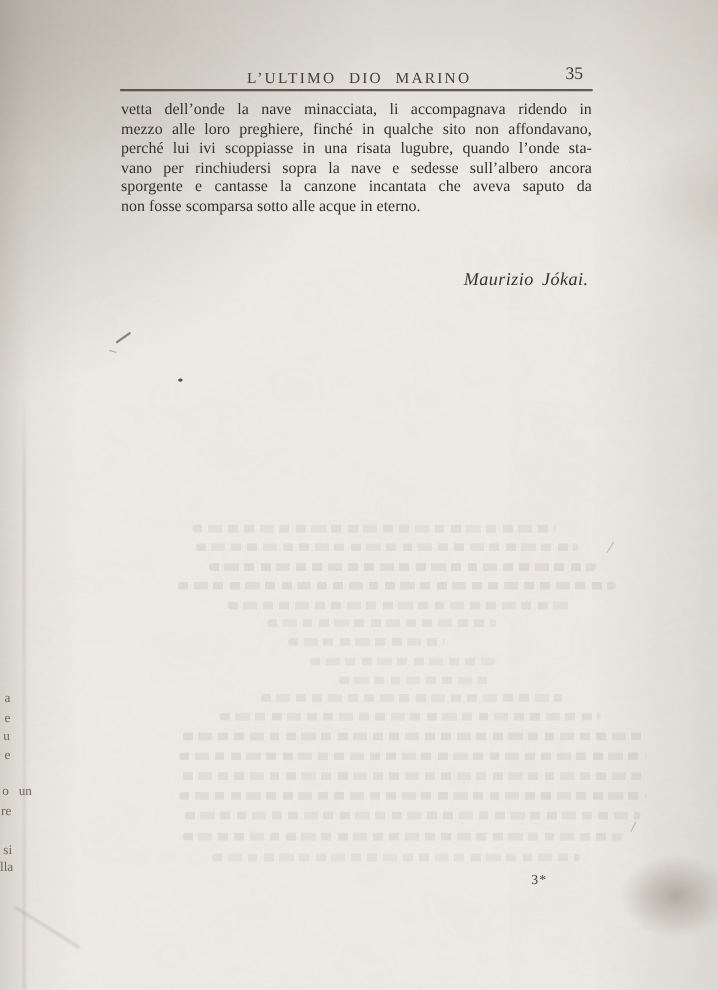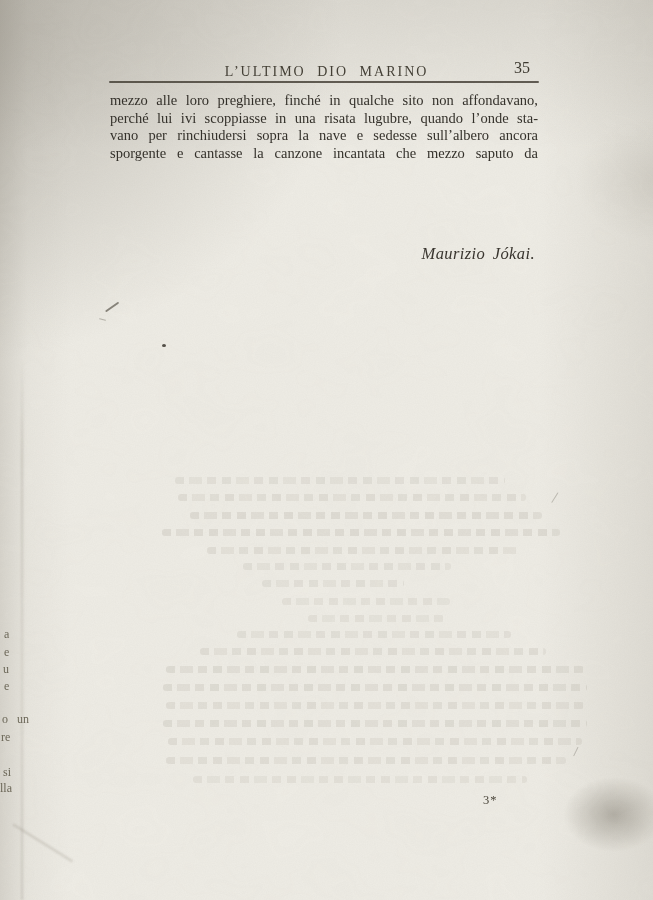--- a/index.html
+++ b/index.html
@@ -71,24 +71,26 @@
       <div class="bt" style="top: 738px; left: 168px; width: 414px; opacity: 0.22;"></div>
       <div class="bt" style="top: 757px; left: 166px; width: 400px; opacity: 0.22;"></div>
       <div class="bt" style="top: 776px; left: 193px; width: 334px; opacity: 0.18;"></div>
     </div>
 
   <div class="running-title">L’ULTIMO DIO MARINO</div>
   <div class="page-num">35</div>
   <div class="head-rule"></div>
 
   <div class="body-par">
+    <div class="line">vetta dell’onde la nave minacciata, li accompagnava ridendo in</div>
     <div class="line">mezzo alle loro preghiere, finché in qualche sito non affondavano,</div>
     <div class="line">perché lui ivi scoppiasse in una risata lugubre, quando l’onde sta-</div>
     <div class="line">vano per rinchiudersi sopra la nave e sedesse sull’albero ancora</div>
-    <div class="line">sporgente e cantasse la canzone incantata che mezzo saputo da</div>
+    <div class="line">sporgente e cantasse la canzone incantata che aveva saputo da</div>
+    <div class="line line--last">non fosse scomparsa sotto alle acque in eterno.</div>
   </div>
 
   <div class="signature">Maurizio Jókai.</div>
 
   <div class="footnote">3*</div>
 
   <div class="frag-wrap">
       <span class="frag" style="top: 627px; left: 4px;">a</span>
       <span class="frag" style="top: 645px; left: 4px;">e</span>
       <span class="frag" style="top: 662px; left: 3px;">u</span>

